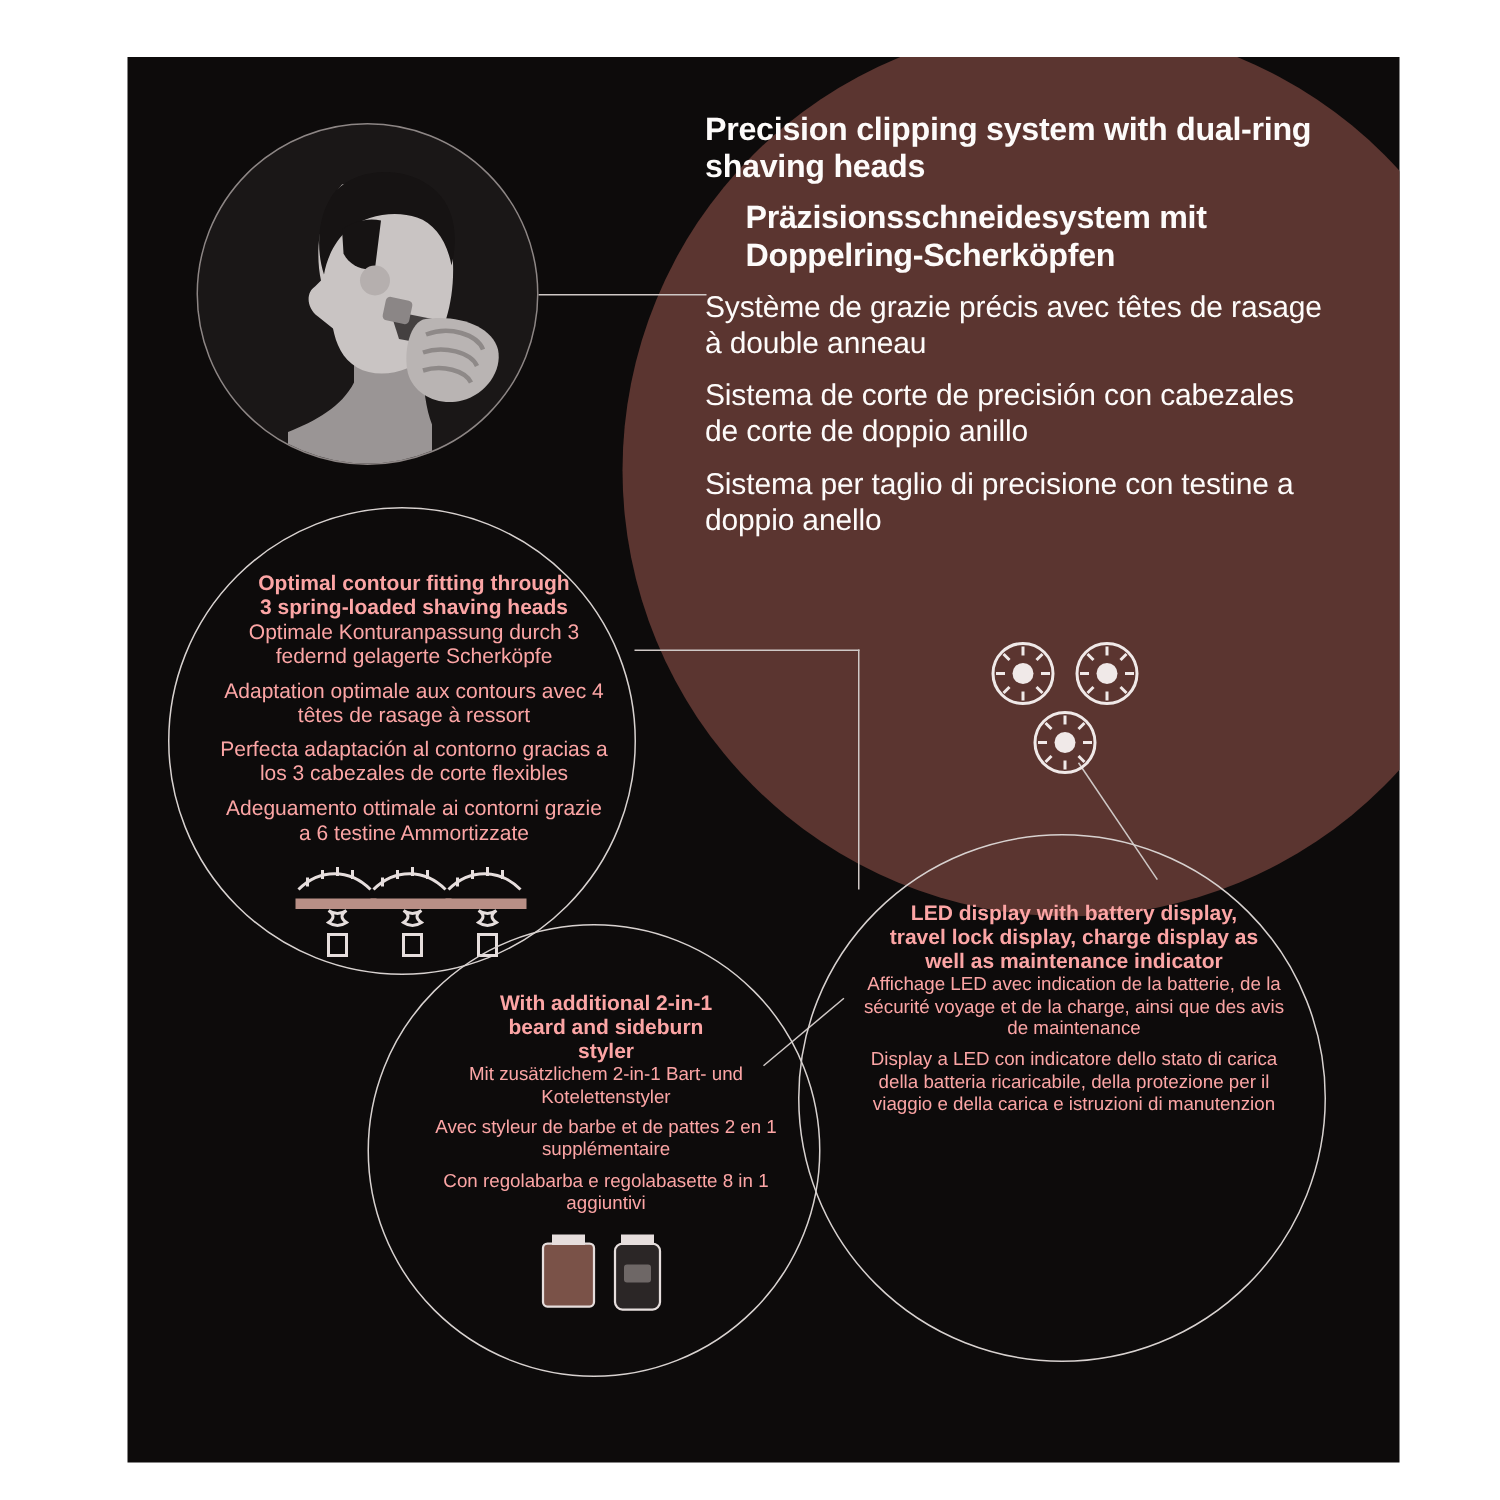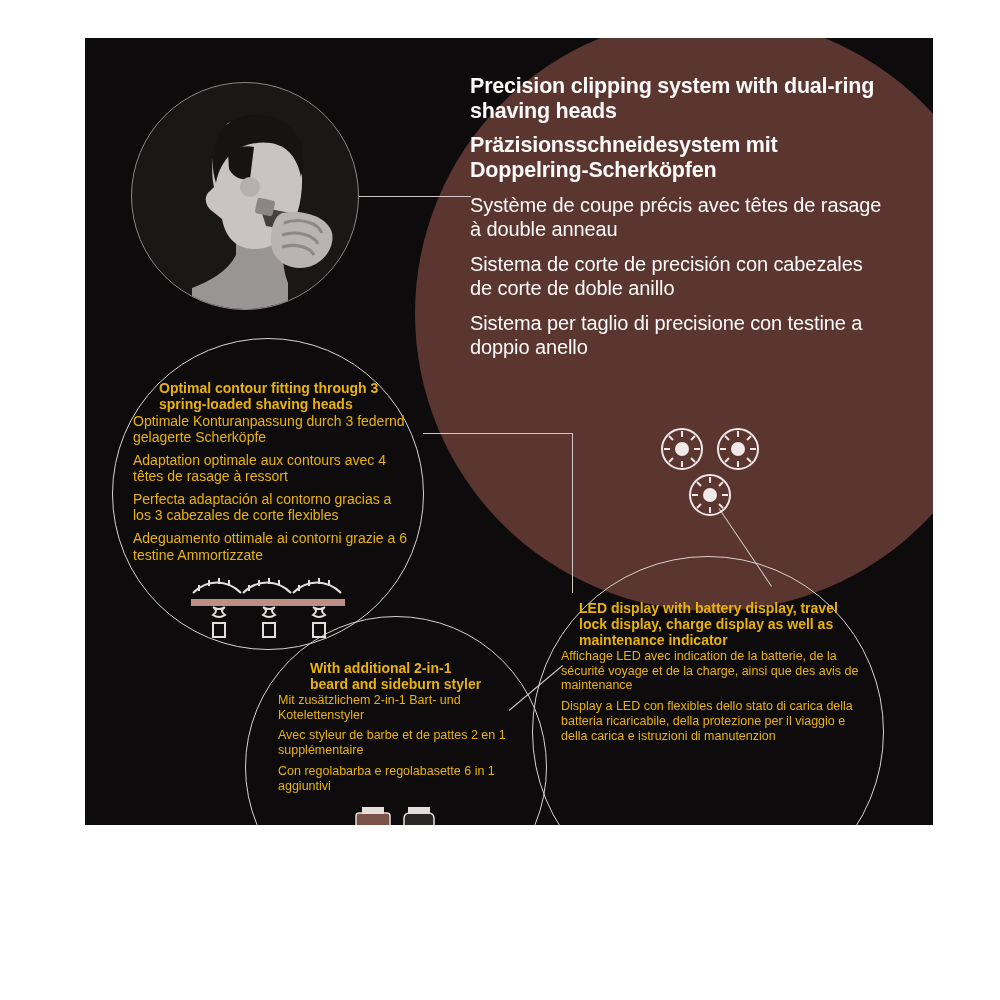--- a/index.html
+++ b/index.html
@@ -12,21 +12,21 @@
     height: 1000px;
     font-family: "Liberation Sans", sans-serif;
     overflow: hidden;
   }
 
   #poster {
     position: absolute;
     left: 85px;
     top: 38px;
     width: 848px;
-    height: 787px;
+    height: 937px;
     background: #0d0b0b;
     overflow: hidden;
   }
 
   
   .brown-circle {
     position: absolute;
     left: 330px;
     top: -22px;
     width: 595px;
@@ -52,23 +52,23 @@
     border-radius: 50%;
     border: 1px solid #d8d2d0;
     box-sizing: border-box;
   }
   .circle.filled {
     border: none;
   }
 
   .circle-inner {
     position: absolute;
-    left: 4px; right: 0;
-    text-align: left;
-    color: #eab308;
+    left: 16px; right: 0;
+    text-align: center;
+    color: #fca5a5;
   }
 
   .hdr {
     font-weight: bold;
     line-height: 1.14;
   }
   .sub {
     line-height: 1.18;
   }
   .sub + .sub { margin-top: 6px; }
@@ -86,20 +86,21 @@
     font-weight: bold;
     line-height: 1.14;
     letter-spacing: -0.2px;
   }
   #headline-block .h2 {
     font-size: 21.5px;
     font-weight: bold;
     line-height: 1.14;
     margin-top: 10px;
     letter-spacing: -0.2px;
+    margin-left: 27px;
   }
   #headline-block .h3 {
     font-size: 20px;
     line-height: 1.2;
     margin-top: 11px;
     letter-spacing: -0.1px;
   }
 
   
   #portrait-circle {
@@ -191,22 +192,22 @@
       <path d="M150 130 C172 126 196 134 200 150 C203 164 192 180 176 184 C160 188 144 180 140 166 C137 154 140 134 150 130 Z" fill="#b9b4b3"></path>
       <path d="M152 140 C168 134 186 140 190 150" stroke="#8e8988" stroke-width="3" fill="none"></path>
       <path d="M150 152 C164 147 182 152 186 161" stroke="#8e8988" stroke-width="3" fill="none"></path>
       <path d="M150 164 C163 160 178 164 182 172" stroke="#8e8988" stroke-width="3" fill="none"></path>
     </svg>
   </div>
 
   <div id="headline-block">
     <div class="h1">Precision clipping system with dual-ring shaving heads</div>
     <div class="h2">Präzisionsschneidesystem mit Doppelring-Scherköpfen</div>
-    <div class="h3">Système de coupe précis avec têtes de rasage à double anneau</div>
-    <div class="h3">Sistema de corte de precisión con cabezales de corte de doble anillo</div>
+    <div class="h3">Système de grazie précis avec têtes de rasage à double anneau</div>
+    <div class="h3">Sistema de corte de precisión con cabezales de corte de doppio anillo</div>
     <div class="h3">Sistema per taglio di precisione con testine a doppio anello</div>
   </div>
 
   <svg class="shaver-heads" viewBox="0 0 120 100">
     <g fill="none" stroke="#f0e9e8" stroke-width="2">
       <circle cx="32" cy="26" r="20"></circle>
       <circle cx="88" cy="26" r="20"></circle>
       <circle cx="60" cy="72" r="20"></circle>
     </g>
     <g fill="#f0e9e8">
@@ -282,32 +283,32 @@
         </g>
       </svg>
     </div>
   </div>
 
   <div class="circle" id="styler-circle">
     <div class="circle-inner">
       <div class="hdr">With additional 2-in-1 beard and sideburn styler</div>
       <div class="sub">Mit zusätzlichem 2-in-1 Bart- und Kotelettenstyler</div>
       <div class="sub">Avec styleur de barbe et de pattes 2 en 1 supplémentaire</div>
-      <div class="sub">Con regolabarba e regolabasette 6 in 1 aggiuntivi</div>
+      <div class="sub">Con regolabarba e regolabasette 8 in 1 aggiuntivi</div>
       <svg class="icon-wrap" width="100" height="58" viewBox="0 0 100 58" style="margin-top:12px;">
         <rect x="8" y="8" width="34" height="42" rx="3" fill="#7a5248" stroke="#e6dedd" stroke-width="1.5"></rect>
         <rect x="14" y="2" width="22" height="7" fill="#e6dedd"></rect>
         <rect x="56" y="8" width="30" height="44" rx="5" fill="#2b2626" stroke="#e6dedd" stroke-width="1.5"></rect>
         <rect x="60" y="2" width="22" height="7" fill="#e6dedd"></rect>
         <rect x="62" y="22" width="18" height="12" rx="2" fill="#6e6766"></rect>
       </svg>
     </div>
   </div>
 
   <div class="circle" id="led-circle">
     <div class="circle-inner">
       <div class="hdr">LED display with battery display, travel lock display, charge display as well as maintenance indicator</div>
       <div class="sub">Affichage LED avec indication de la batterie, de la sécurité voyage et de la charge, ainsi que des avis de maintenance</div>
-      <div class="sub">Display a LED con flexibles dello stato di carica della batteria ricaricabile, della protezione per il viaggio e della carica e istruzioni di manutenzion</div>
+      <div class="sub">Display a LED con indicatore dello stato di carica della batteria ricaricabile, della protezione per il viaggio e della carica e istruzioni di manutenzion</div>
     </div>
   </div>
 
 </div>
 
 </body></html>

